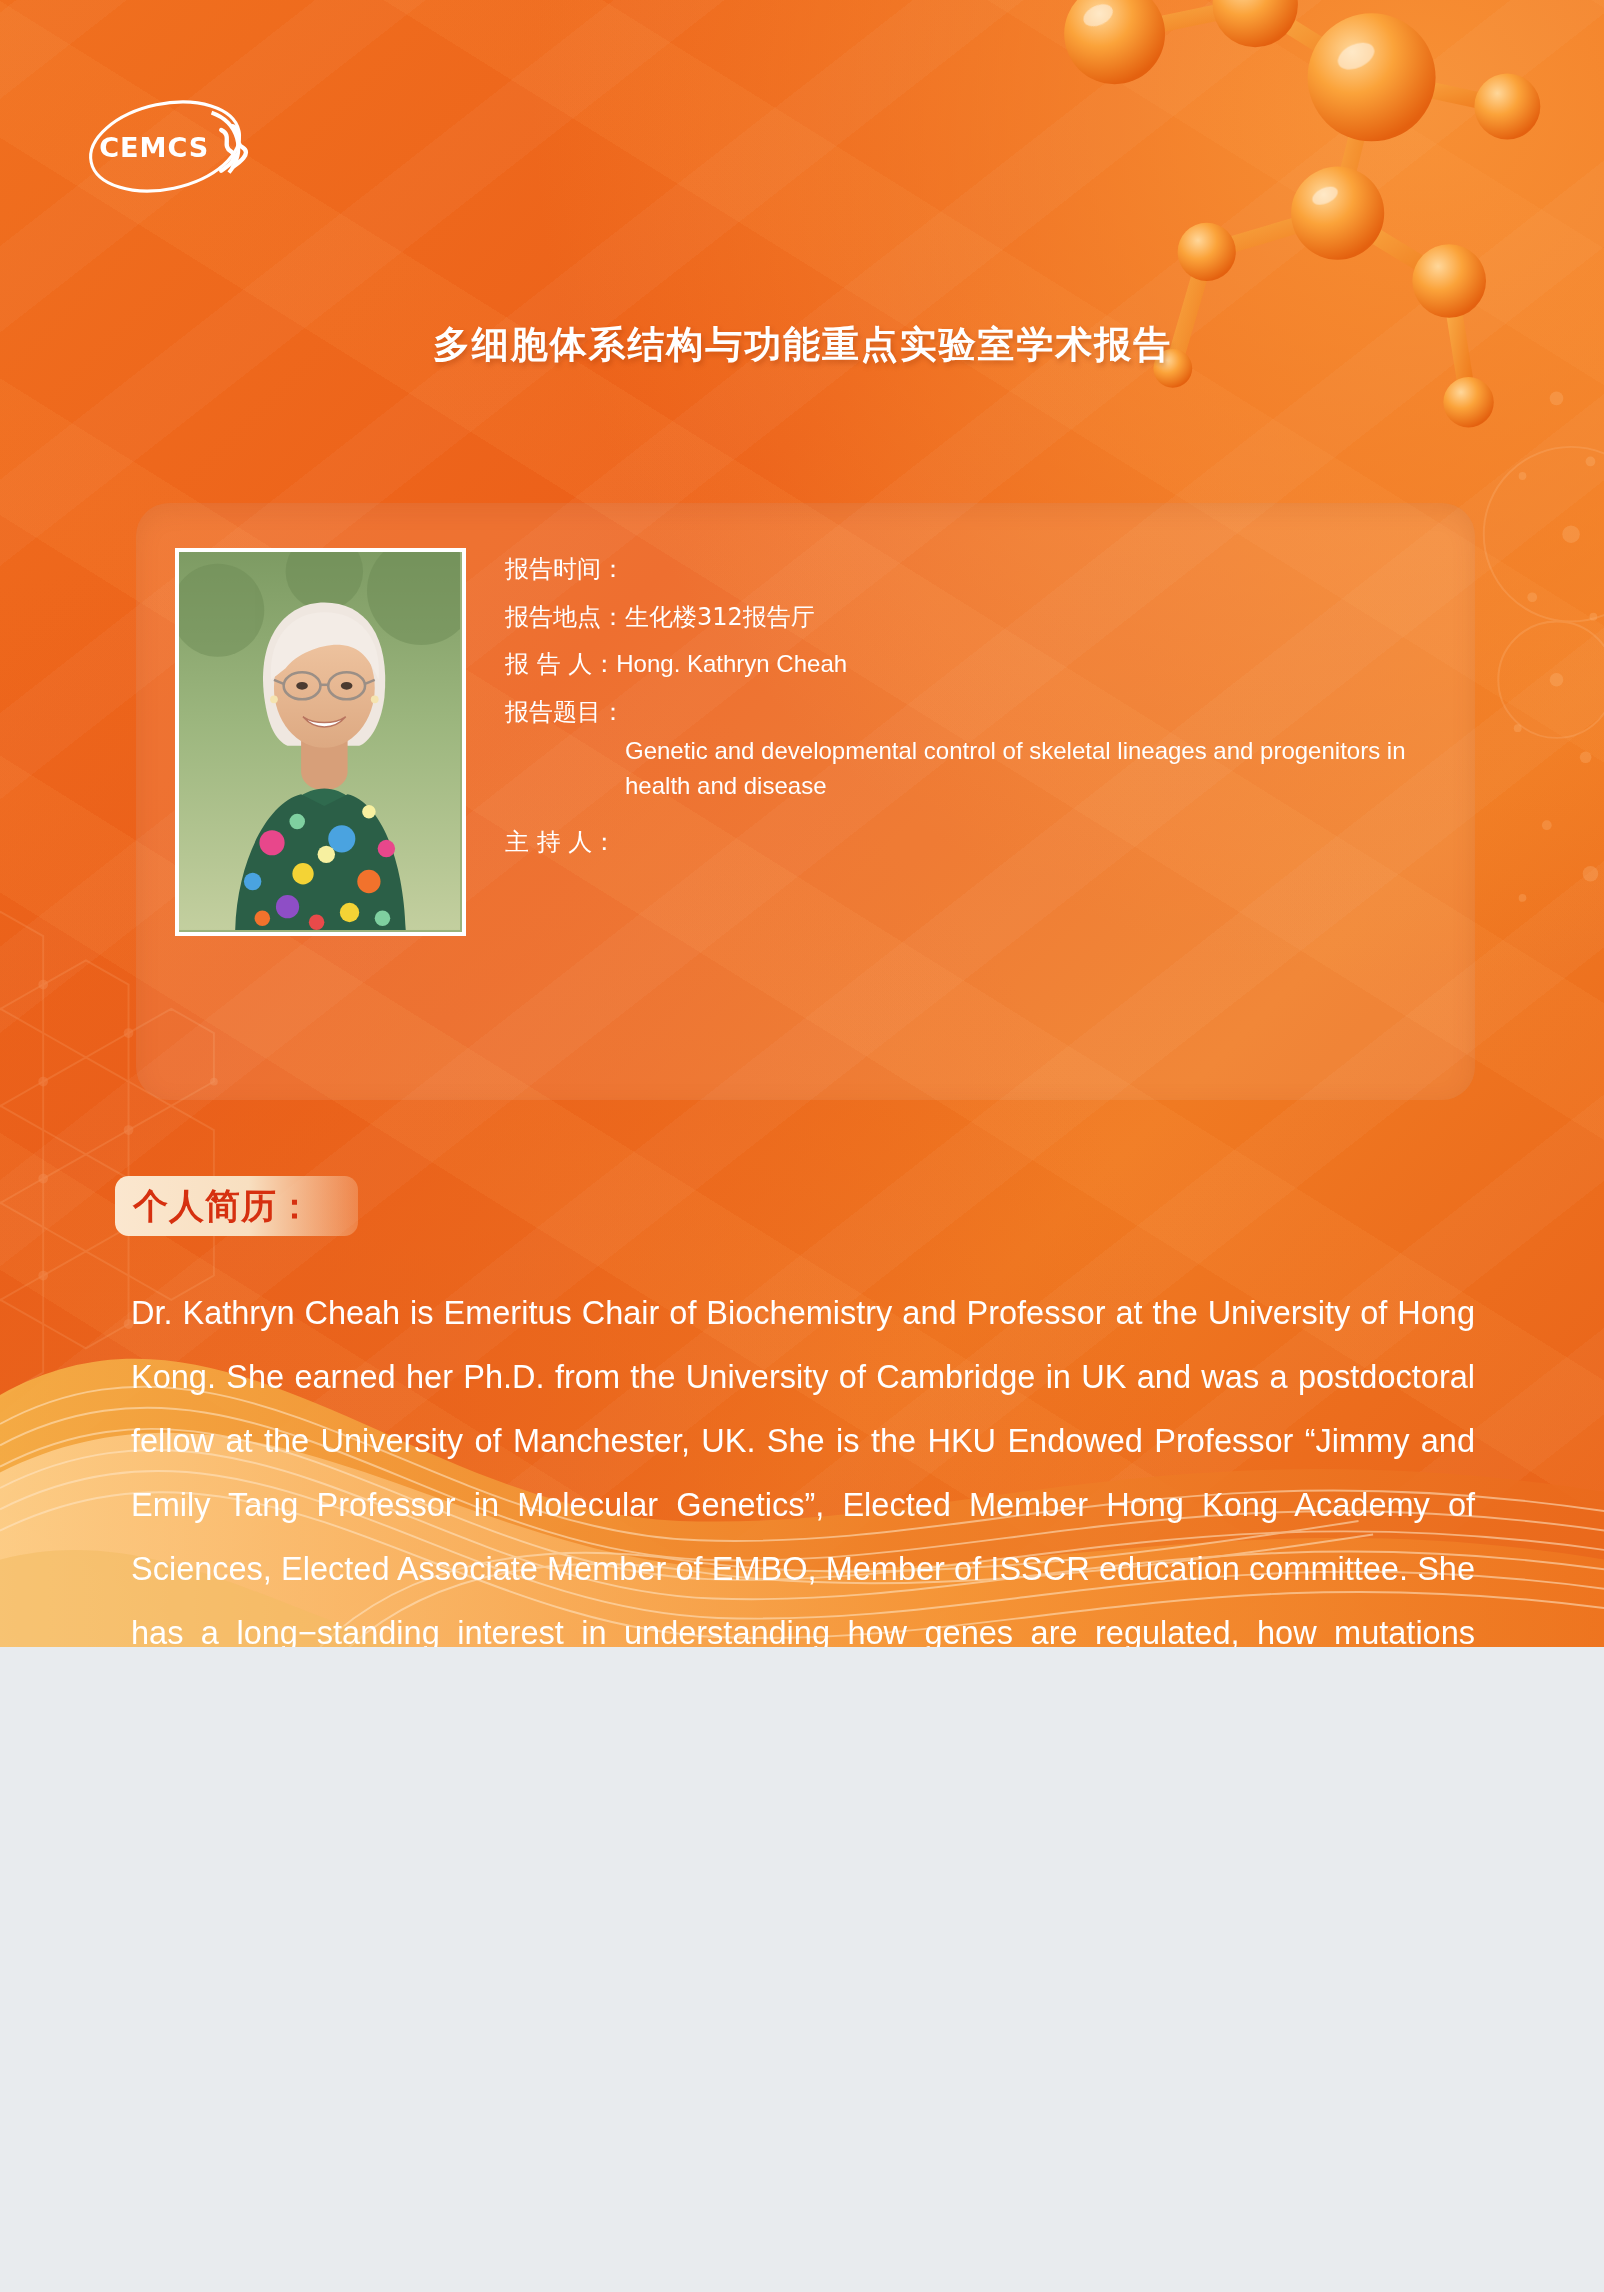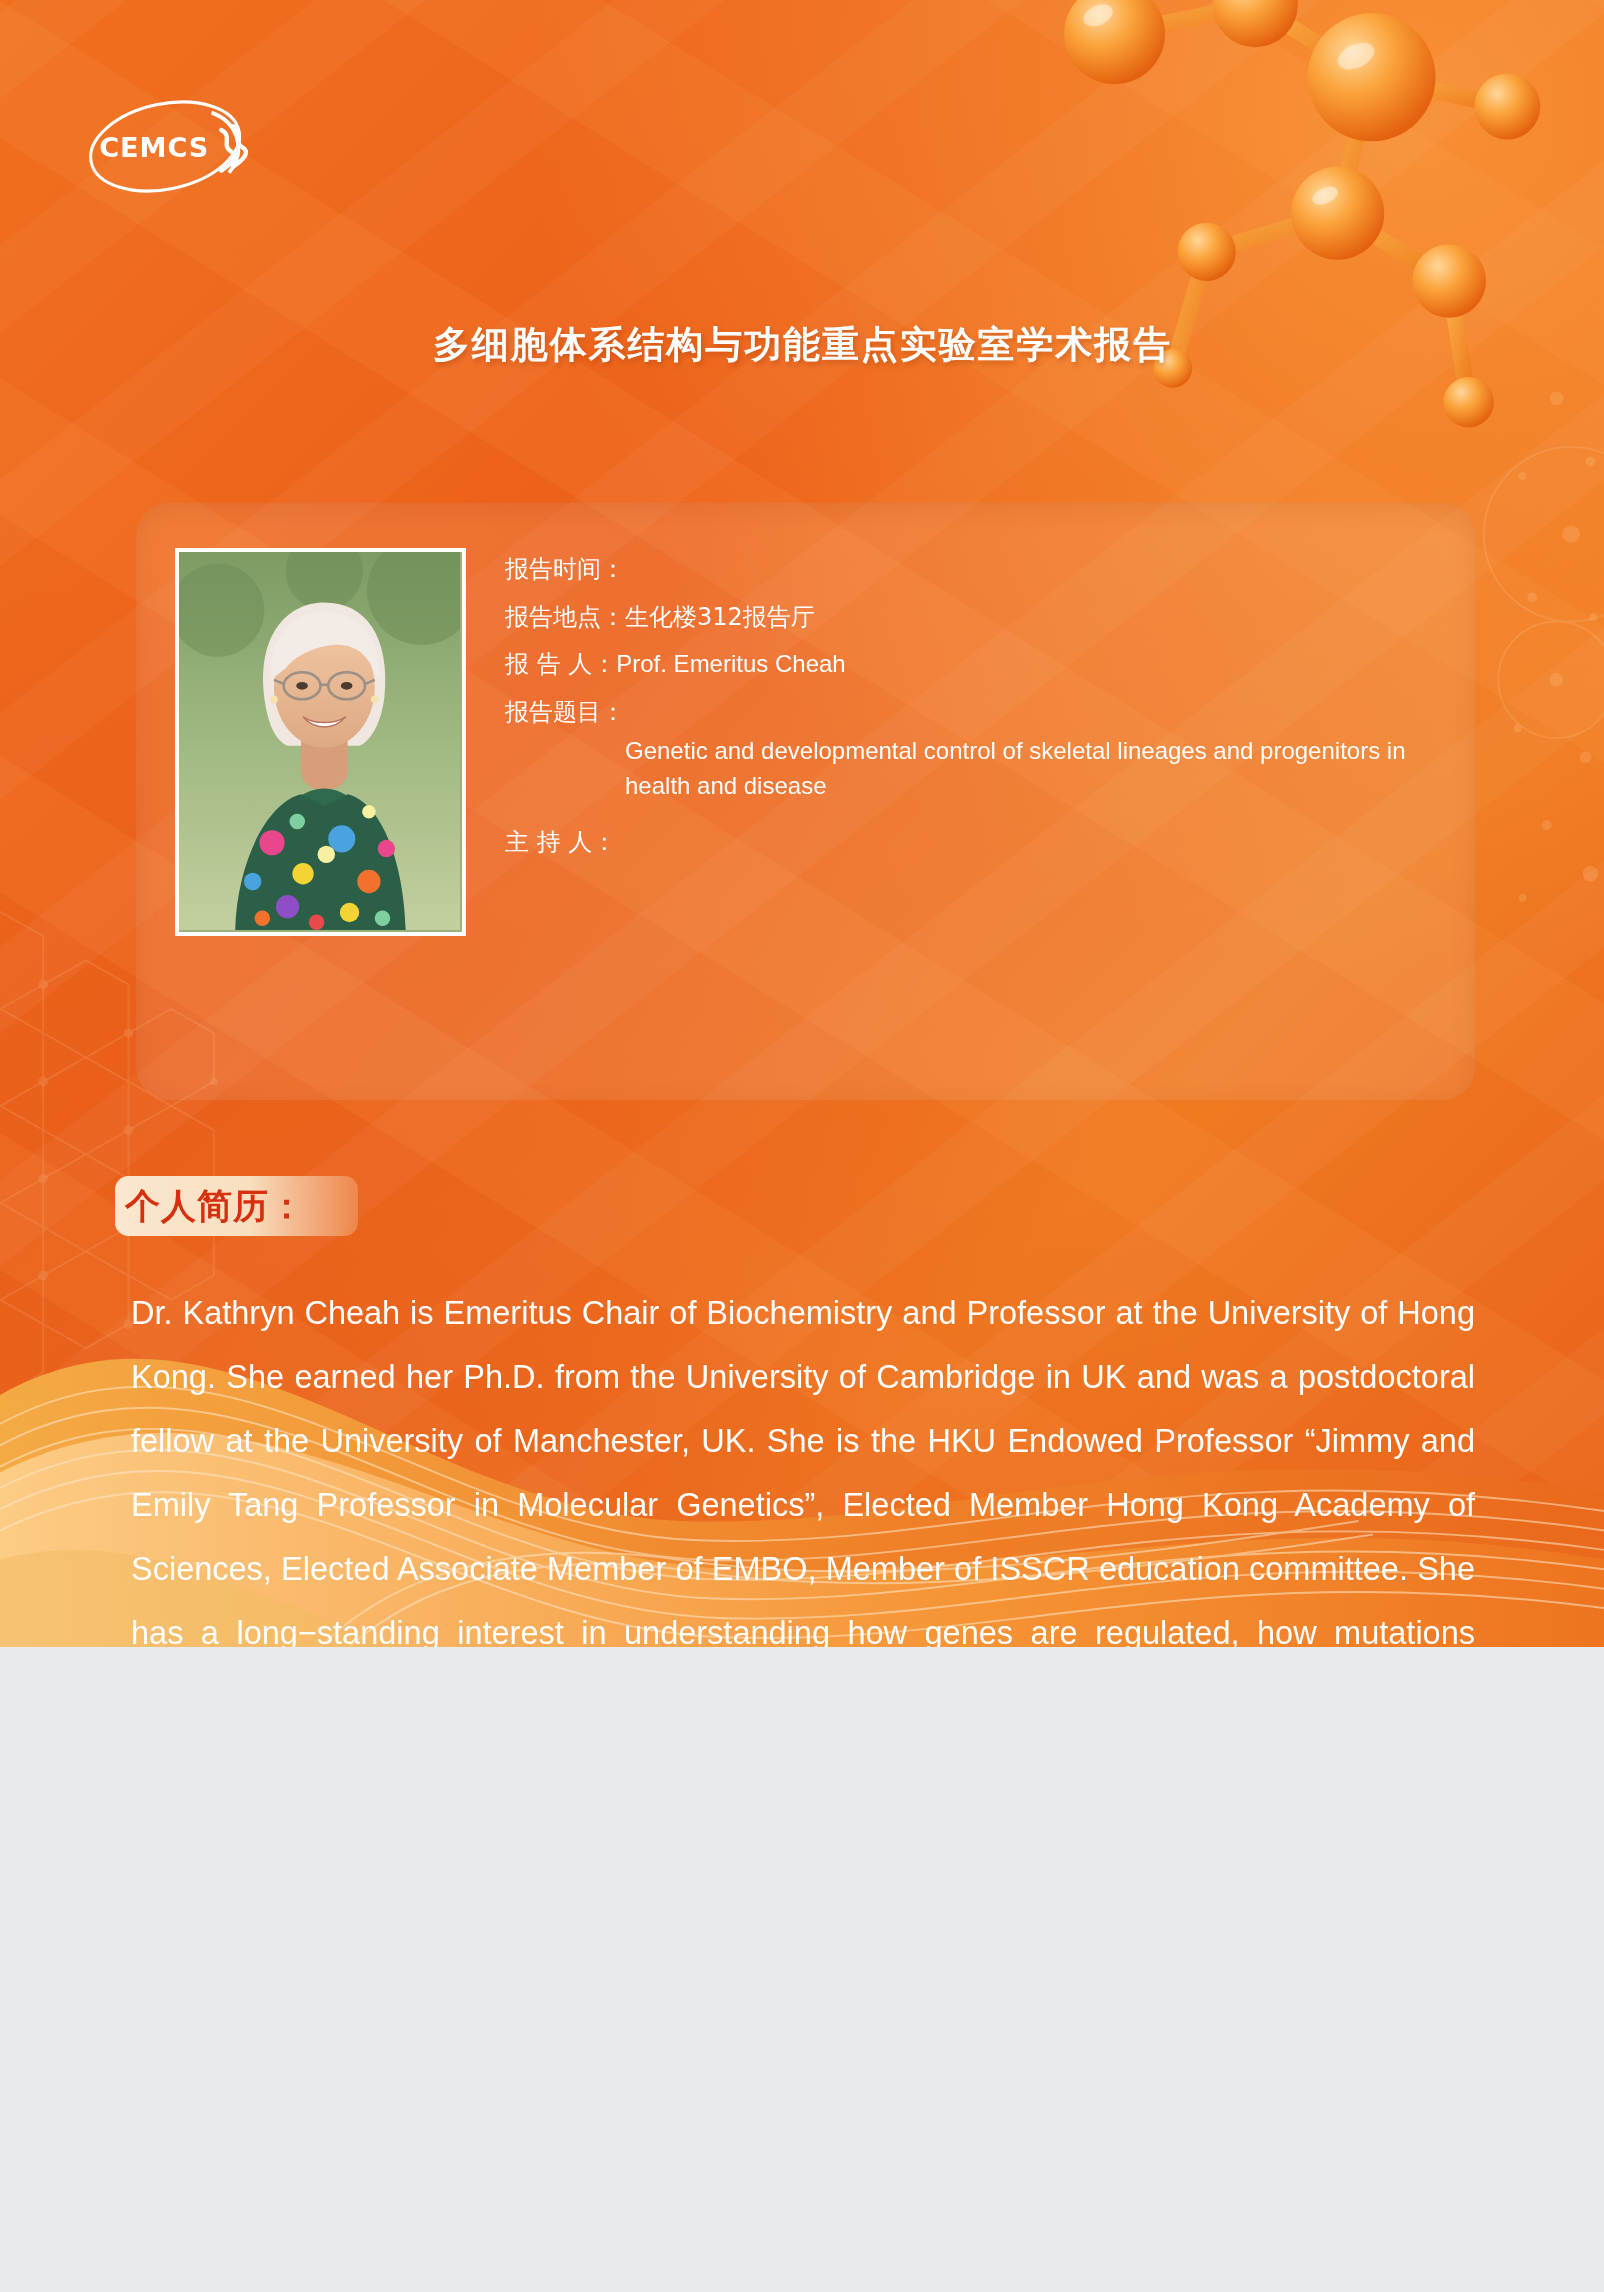--- a/index.html
+++ b/index.html
@@ -154,21 +154,21 @@
   .pill {
     position: absolute;
     left: 115px;
     top: 1176px;
     height: 60px;
     min-width: 243px;
     border-radius: 13.6px;
     background: linear-gradient(90deg, #fbe7cf 0%, #f8dfc0 55%, rgba(250,226,199,0.25) 100%);
     display: flex;
     align-items: center;
-    padding: 0 10px;
+    padding: 0 18px;
     box-sizing: border-box;
   }
   .pill span {
     color: #d6300f;
     font-size: 35px;
     font-weight: bold;
     letter-spacing: 1px;
     font-family: "DejaVu Sans", "Liberation Sans", sans-serif;
   }
   
@@ -400,21 +400,21 @@
     <div class="info">
       <div class="row cjk-val">
         <span class="lbl">报告时间：</span>
       </div>
       <div class="row cjk-val">
         <span class="lbl">报告地点：</span>
         <span class="val">生化楼312报告厅</span>
       </div>
       <div class="row">
         <span class="lbl">报 告 人：</span>
-        <span class="val">Prof. Emeritus Cheah</span>
+        <span class="val">Hong. Kathryn Cheah</span>
       </div>
       <div class="row topic">
         <span class="lbl">报告题目：</span>
         <span class="val">Genetic and developmental control of skeletal lineages and progenitors in health and disease</span>
       </div>
       <div class="row cjk-val host">
         <span class="lbl">主 持 人：</span>
       </div>
     </div>
   </div>

